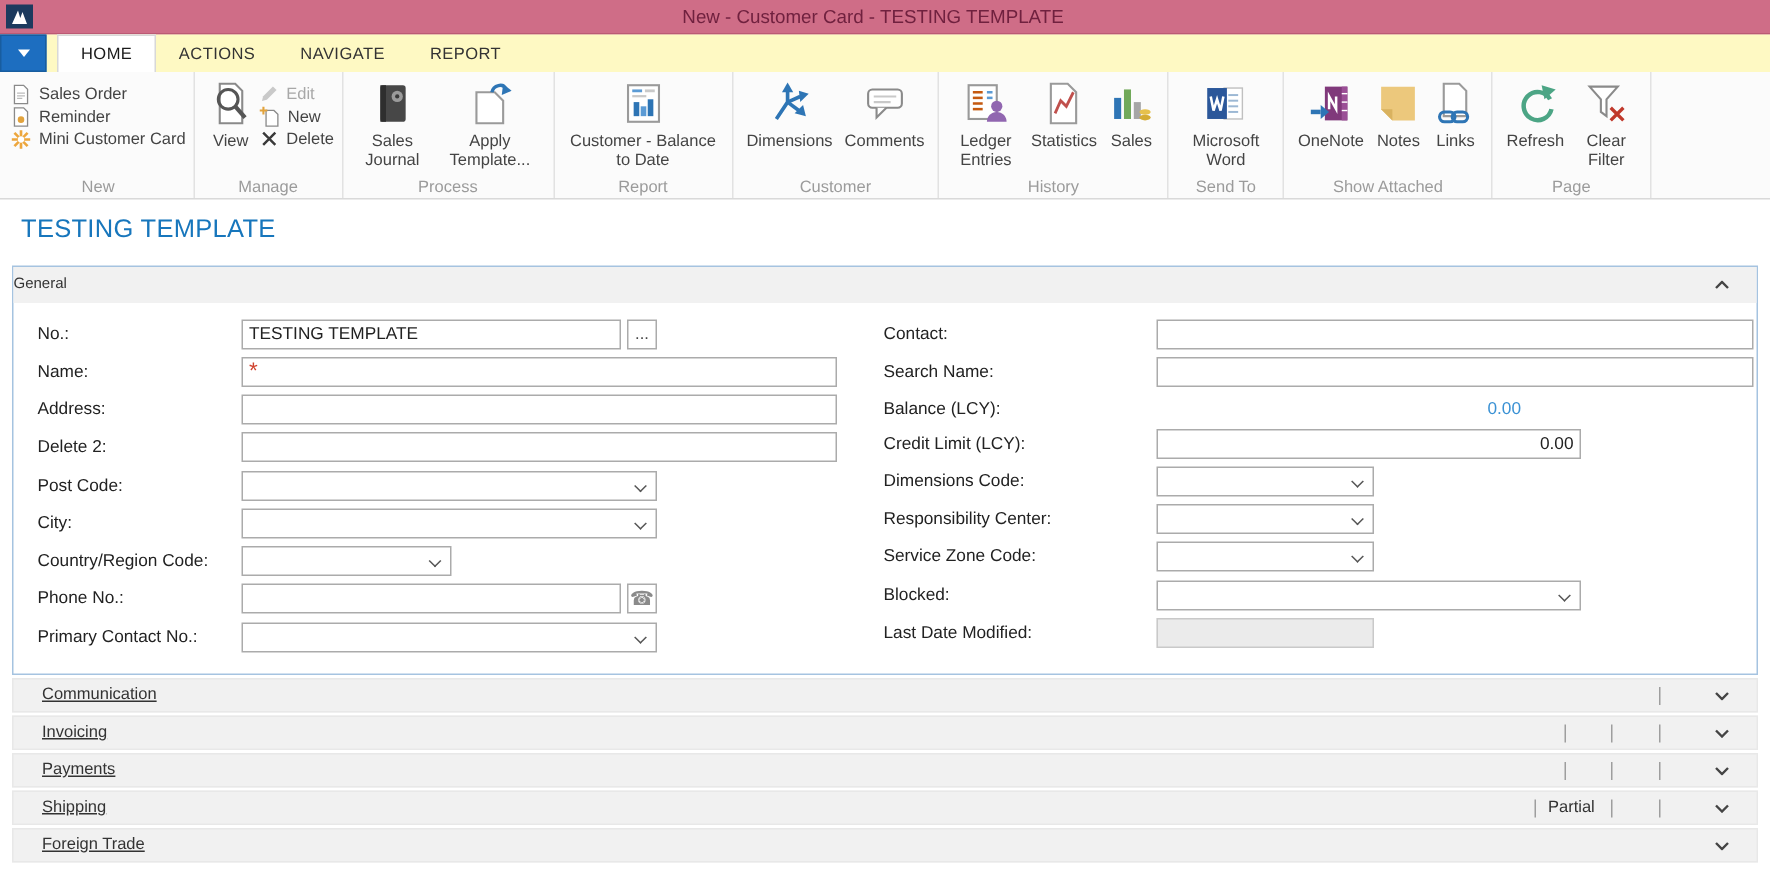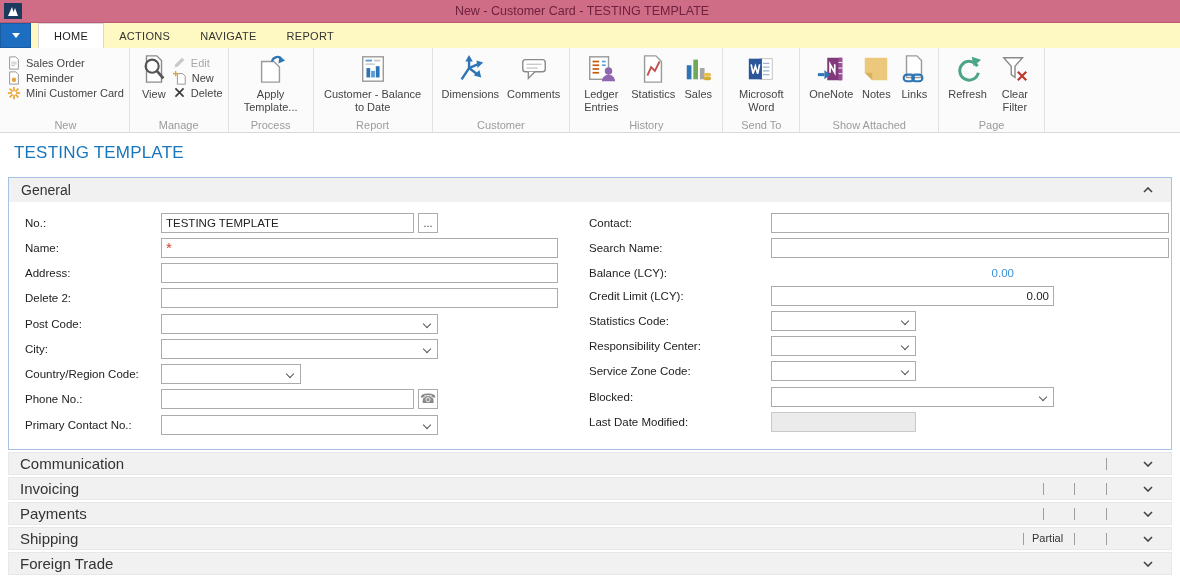--- a/index.html
+++ b/index.html
@@ -40,40 +40,40 @@
   .smallbtn{display:flex;align-items:center;gap:5px;font-size:11px;color:#444;height:15px;cursor:default;white-space:nowrap;}
   .smallbtn.disabled{color:#a8a8a8;}
   .ic{display:block;}
 
   
   .page-title{position:absolute;left:14px;top:143px;font-size:17px;color:#1776bc;letter-spacing:.2px;}
 
   .panel{position:absolute;left:8px;top:177px;width:1164px;height:273px;
          border:1px solid #a5c3e0;box-sizing:border-box;background:#fff;}
   .panel-header{position:absolute;left:0;top:0;right:0;height:24px;background:#f1f1f1;cursor:default;}
-  .panel-header .hlbl{position:absolute;left:12px;top:0;line-height:24px;font-size:14px;color:#333;}
+  .panel-header .hlbl{position:absolute;left:0;top:0;line-height:24px;font-size:10px;color:#333;}
   .chev{position:absolute;right:18px;top:9px;}
 
   .flabel{position:absolute;font-size:11.5px;color:#222;line-height:13px;}
   input.fld{position:absolute;height:20px;box-sizing:border-box;border:1px solid #ababab;
             font-family:"Liberation Sans",sans-serif;font-size:11.5px;color:#222;padding:1px 4px;background:#fff;}
   input.fld.num{text-align:right;}
   input.fld:disabled{background:#ebebeb;border-color:#c9c9c9;}
   .combo{position:absolute;height:20px;box-sizing:border-box;border:1px solid #ababab;background:#fff;}
   .combo:after{content:"";position:absolute;right:7px;top:6px;width:5px;height:5px;
                border-right:1px solid #555;border-bottom:1px solid #555;transform:rotate(45deg);}
   .sqbtn{position:absolute;width:20px;height:20px;box-sizing:border-box;border:1px solid #ababab;background:#fff;
          font-size:11px;color:#444;text-align:center;line-height:16px;padding:0;cursor:default;}
   .phone-glyph{font-size:13px;color:#8a8a8a;line-height:18px;}
   .req{position:absolute;font-size:15px;color:#d0432f;}
   .linkval{position:absolute;font-size:11.5px;color:#3a91d4;text-align:right;cursor:default;}
 
   .ftab{position:absolute;left:8px;width:1164px;height:23px;background:#f1f1f1;
         border:1px solid #e8e8e8;box-sizing:border-box;cursor:default;}
-  .ftab .hlbl{position:absolute;left:11px;top:0;line-height:21px;font-size:15px;color:#333;}
+  .ftab .hlbl{position:absolute;left:19px;top:0;line-height:21px;font-size:11px;color:#333;text-decoration:underline;}
   .ftab .chev{top:8px;}
   .tick{position:absolute;top:5px;width:1px;height:12px;background:#9e9e9e;}
   .badge{position:absolute;top:0;line-height:21px;font-size:11px;color:#333;}
 </style>
 </head>
 <body>
 
 <div class="window">
 
   <div class="titlebar">
@@ -185,20 +185,31 @@
         </div>
       </div>
       <div class="rgroup-label">Manage</div>
     </div>
 
     <div class="rgroup">
       <div class="rbody">
         <div class="bigbtn">
           <span class="icon">
             <svg class="ic" width="30" height="30" viewBox="0 0 32 32">
+              <rect x="7" y="3" width="18" height="26" rx="2" fill="#474747"></rect>
+              <rect x="7" y="3" width="4" height="26" fill="#2e2e2e"></rect>
+              <circle cx="19" cy="11" r="4" fill="#9b9b9b"></circle>
+                <circle cx="19" cy="11" r="1.5" fill="#3a3a3a"></circle>
+            </svg>
+            </span>
+          <span class="lbl" style="max-width:48px">Sales Journal</span>
+        </div>
+        <div class="bigbtn">
+          <span class="icon">
+            <svg class="ic" width="30" height="30" viewBox="0 0 32 32">
               <path d="M6 8h13l6 6v16H6z" fill="#fff" stroke="#9a9a9a" stroke-width="1.5"></path>
               <path d="M17 8c1-5 8-7 10-2" fill="none" stroke="#2e75b5" stroke-width="2.4"></path>
               <polygon points="25,2 31,7 24,10" fill="#2e75b5"></polygon>
             </svg>
             </span>
           <span class="lbl" style="max-width:66px">Apply Template...</span>
         </div>
       </div>
       <div class="rgroup-label">Process</div>
     </div>
@@ -438,21 +449,21 @@
 
     <div class="flabel" style="left:580px;top:64px">Search Name:</div>
     <input class="fld" style="left: 762px; top: 60px; width: 398px;" value="">
 
     <div class="flabel" style="left:580px;top:89px">Balance (LCY):</div>
     <div class="linkval" style="left:762px;top:89px;width:243px">0.00</div>
 
     <div class="flabel" style="left:580px;top:112px">Credit Limit (LCY):</div>
     <input class="fld num" style="left: 762px; top: 108px; width: 283px;" value="0.00">
 
-    <div class="flabel" style="left:580px;top:137px">Statistics Code:</div>
+    <div class="flabel" style="left:580px;top:137px">Dimensions Code:</div>
     <div class="combo" style="left:762px;top:133px;width:145px"></div>
 
     <div class="flabel" style="left:580px;top:162px">Responsibility Center:</div>
     <div class="combo" style="left:762px;top:158px;width:145px"></div>
 
     <div class="flabel" style="left:580px;top:187px">Service Zone Code:</div>
     <div class="combo" style="left:762px;top:183px;width:145px"></div>
 
     <div class="flabel" style="left:580px;top:213px">Blocked:</div>
     <div class="combo" style="left:762px;top:209px;width:283px"></div>

